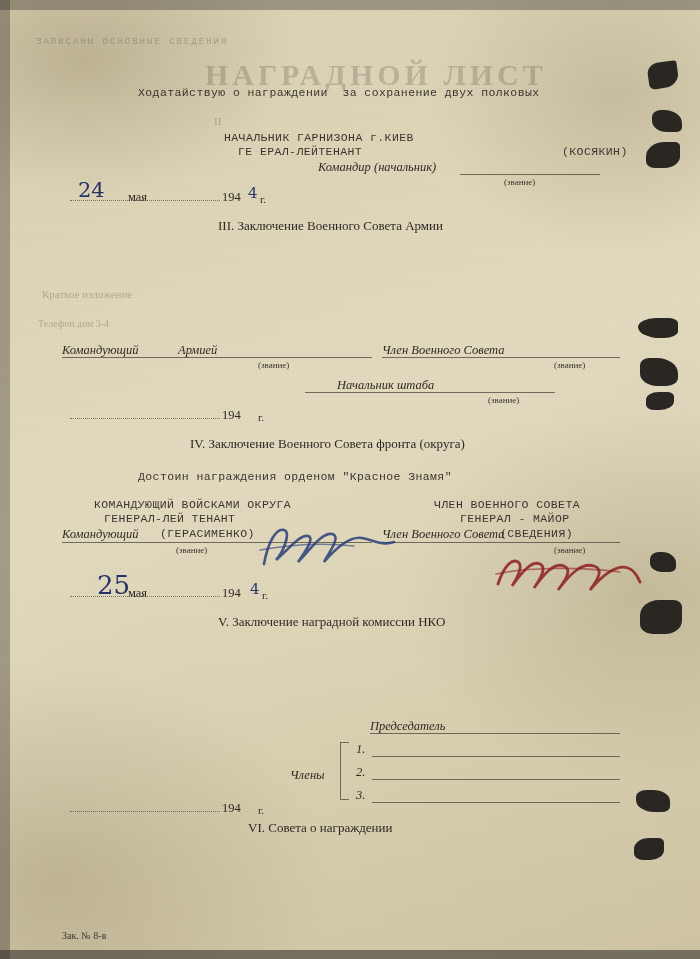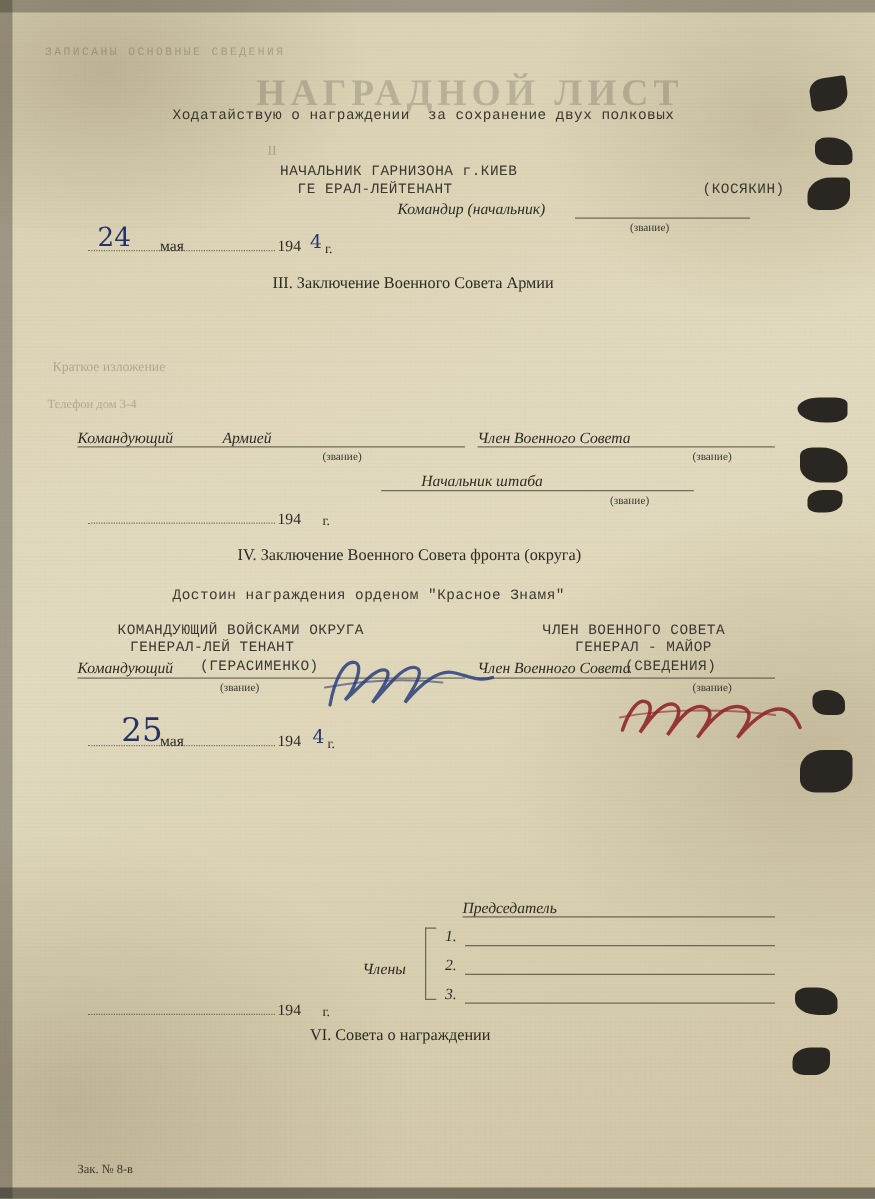--- a/index.html
+++ b/index.html
@@ -204,20 +204,21 @@
       <path d="M2,26 C30,20 80,18 126,24" fill="none" stroke="#8e2326" stroke-width="1.6" stroke-linecap="round" opacity="0.6"></path>
     </svg>
 
     <div class="t handbig" style="left:74px;top:570px;font-size:26px;margin-left:23px;">25</div>
     <div class="t hdr" style="left:128px;top:586px;font-size:12.5px;">мая</div>
     <div class="t hdr" style="left:222px;top:586px;font-size:12.5px;">194</div>
     <div class="t hand" style="left:250px;top:580px;font-size:15px;">4</div>
     <div class="t hdr" style="left:262px;top:589px;font-size:11px;">г.</div>
     <div class="dotline" style="left:70px;top:596px;width:150px;"></div>
 
+    <div class="t hdr" style="left:218px;top:614px;">V. Заключение наградной комиссии НКО</div>
 
     <div class="t hdr" style="left:370px;top:719px;font-size:12.5px;font-style:italic;">Председатель</div>
     <div class="line" style="left:370px;top:733px;width:250px;"></div>
 
     <div class="t hdr" style="left:290px;top:768px;font-size:12.5px;font-style:italic;">Члены</div>
     <div style="position:absolute;left:340px;top:742px;width:8px;height:56px;border-left:1px solid #4b463c;border-top:1px solid #4b463c;border-bottom:1px solid #4b463c;opacity:0.75;"></div>
 
     <div class="t hdr" style="left:356px;top:742px;font-size:12.5px;font-style:italic;">1.</div>
     <div class="line" style="left:372px;top:756px;width:248px;"></div>
     <div class="t hdr" style="left:356px;top:765px;font-size:12.5px;font-style:italic;">2.</div>

